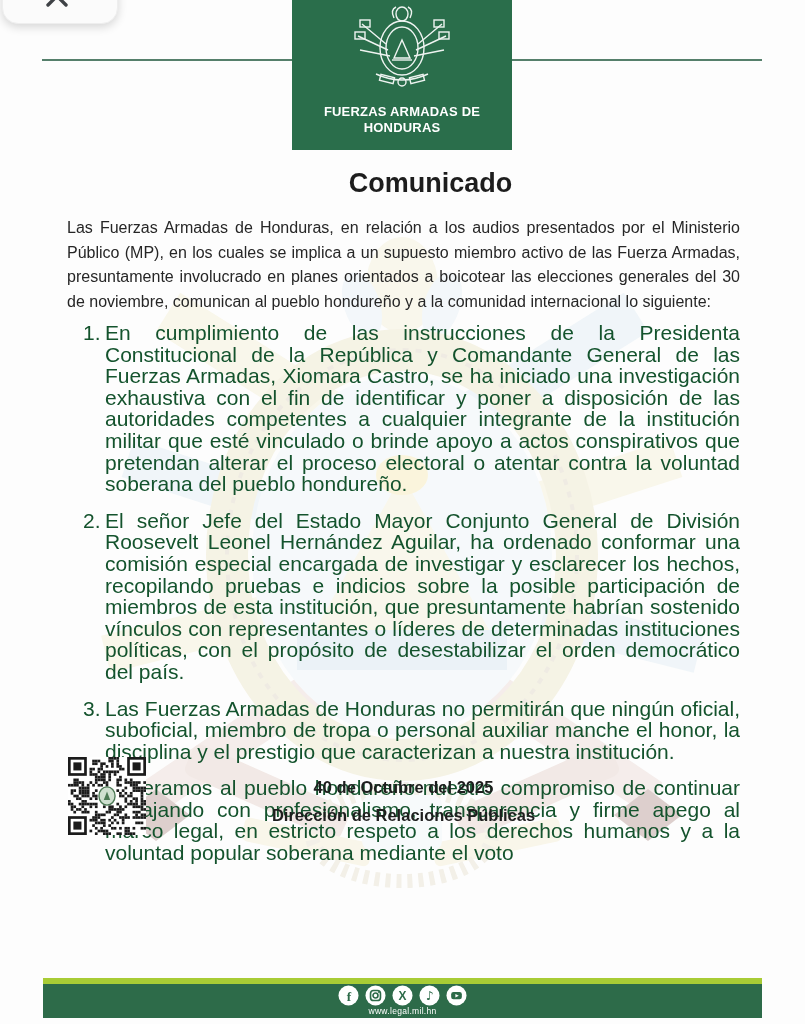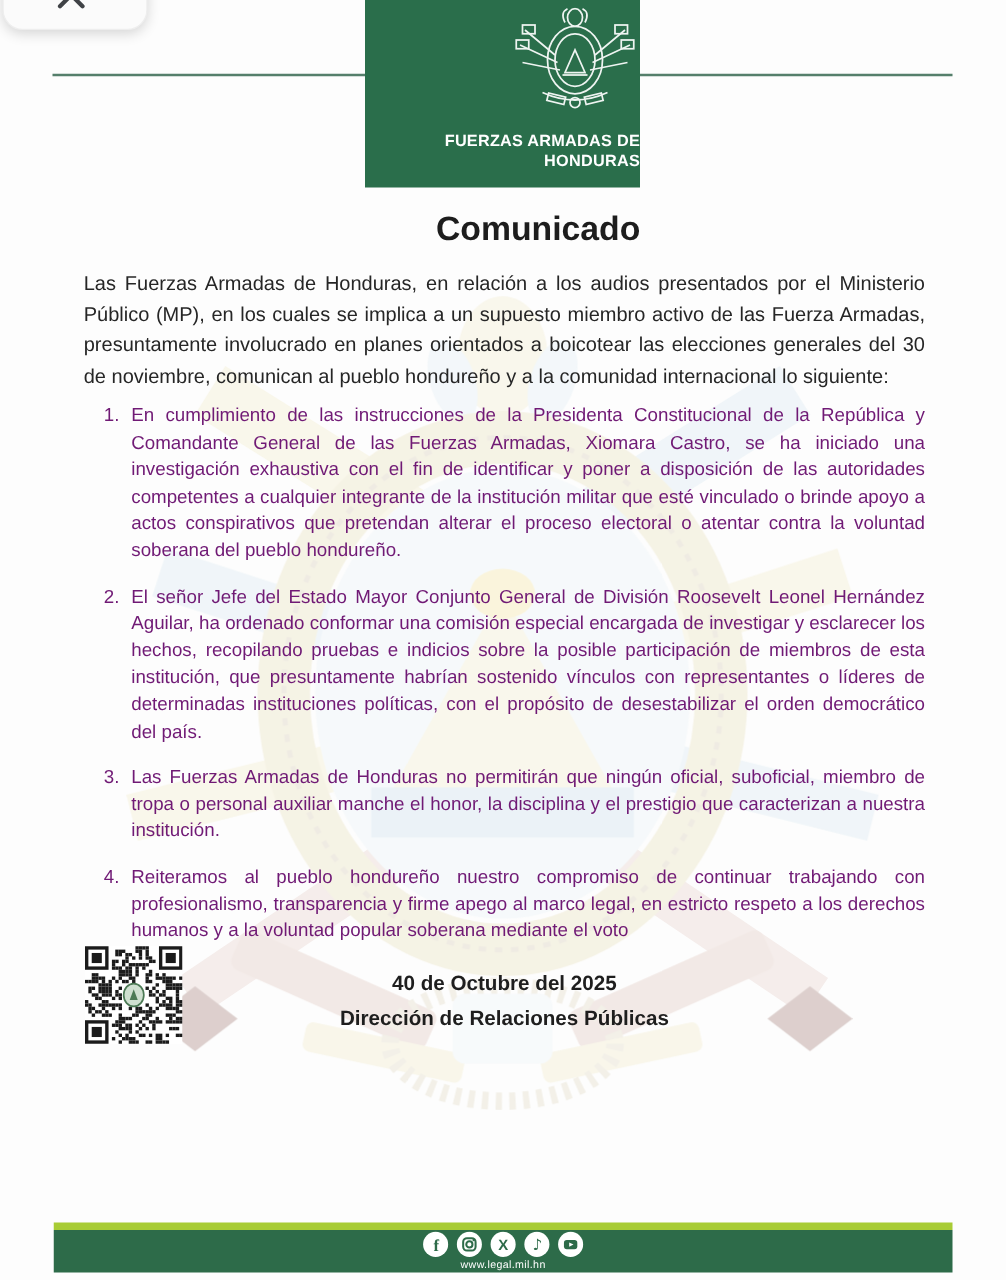--- a/index.html
+++ b/index.html
@@ -9,36 +9,36 @@
 
   
   .close-btn { position:absolute; left:2px; top:-26px; width:116px; height:50px;
     background:#fbfbfb; border:1px solid #eee; border-radius:16px;
     box-shadow:0 3px 10px rgba(0,0,0,.16); cursor:pointer; }
   .close-x { position:absolute; left:41px; top:-20px; width:32px; height:32px; }
 
   
   .divider { position:absolute; left:42px; top:59px; width:720px; height:2px; background:#557f6b; }
   .brand-box { position:absolute; left:292px; top:0; width:220px; height:150px;
-    background:#2a6e4b; text-align:right; }
+    background:#2a6e4b; text-align:center; }
   .brand-emblem { margin-top:6px; }
   .brand-l1 { color:#fff; font-weight:bold; font-size:13px; letter-spacing:.2px; line-height:16px; margin-top:2px; }
   .brand-l2 { color:#fff; font-weight:bold; font-size:13px; letter-spacing:.2px; line-height:16px; }
 
   
   .watermark { position:absolute; left:62px; top:175px; width:680px; height:760px; opacity:.5; pointer-events:none; }
 
   
   .doc-title { position:absolute; left:0; top:168px; width:805px; text-align:center;
     font-size:27px; font-weight:bold; color:#1d1d1d;margin-left:28px; }
   .intro { position:absolute; left:67px; top:216px; width:673px; font-size:16px; line-height:24.5px;
     color:#262626; text-align:justify; }
   ol.points { position:absolute; left:67px; top:322px; width:673px; list-style:none; counter-reset:pt; }
-  ol.points li { position:relative; counter-increment:pt; padding-left:38px; font-size:15px;
-    line-height:21.6px; color:#701a75; text-align:justify; margin-bottom:15px; }
+  ol.points li { position:relative; counter-increment:pt; padding-left:38px; font-size:21px;
+    line-height:21.6px; color:#14532d; text-align:justify; margin-bottom:15px; }
   ol.points li::before { content:counter(pt) "."; position:absolute; left:16px; top:0; }
 
   
   .qr { position:absolute; left:68px; top:756px; width:78px; height:80px; }
   .date-line { position:absolute; left:67px; top:778px; width:673px; text-align:center;
     font-size:16.5px; font-weight:bold; color:#1e1e1e; }
   .sig-line { position:absolute; left:67px; top:806px; width:673px; text-align:center;
     font-size:16.5px; font-weight:bold; color:#1e1e1e; }
 
   

